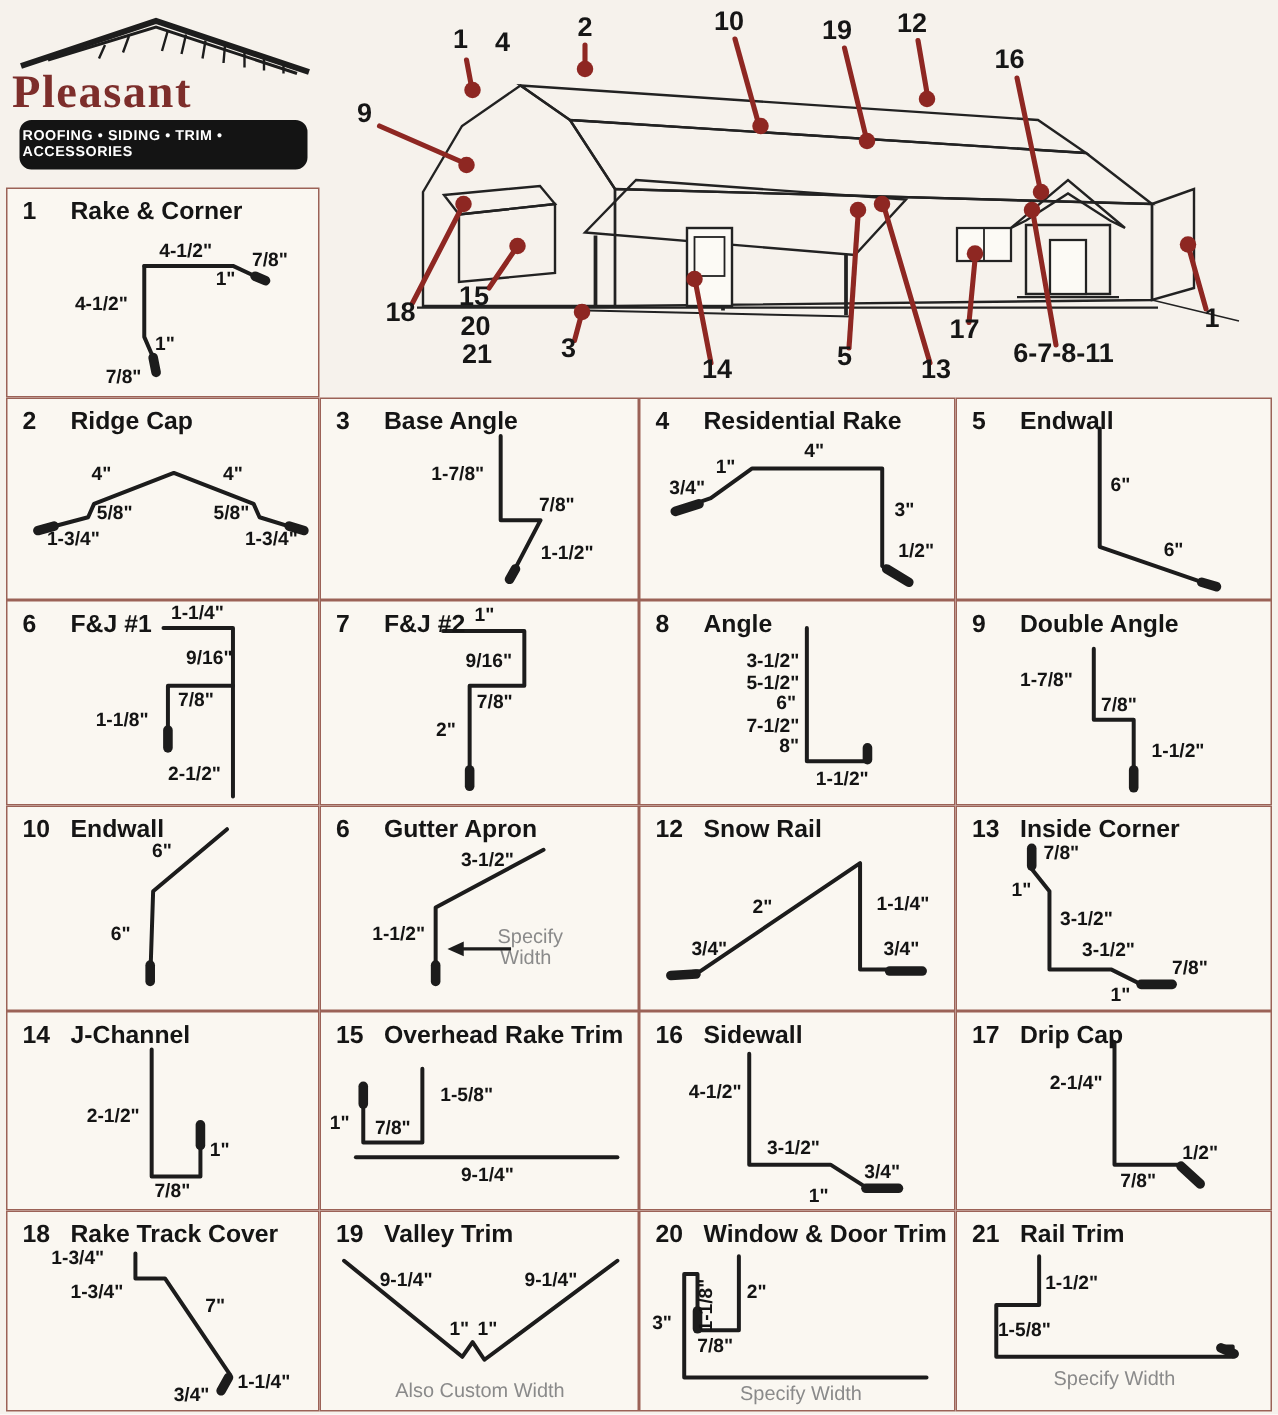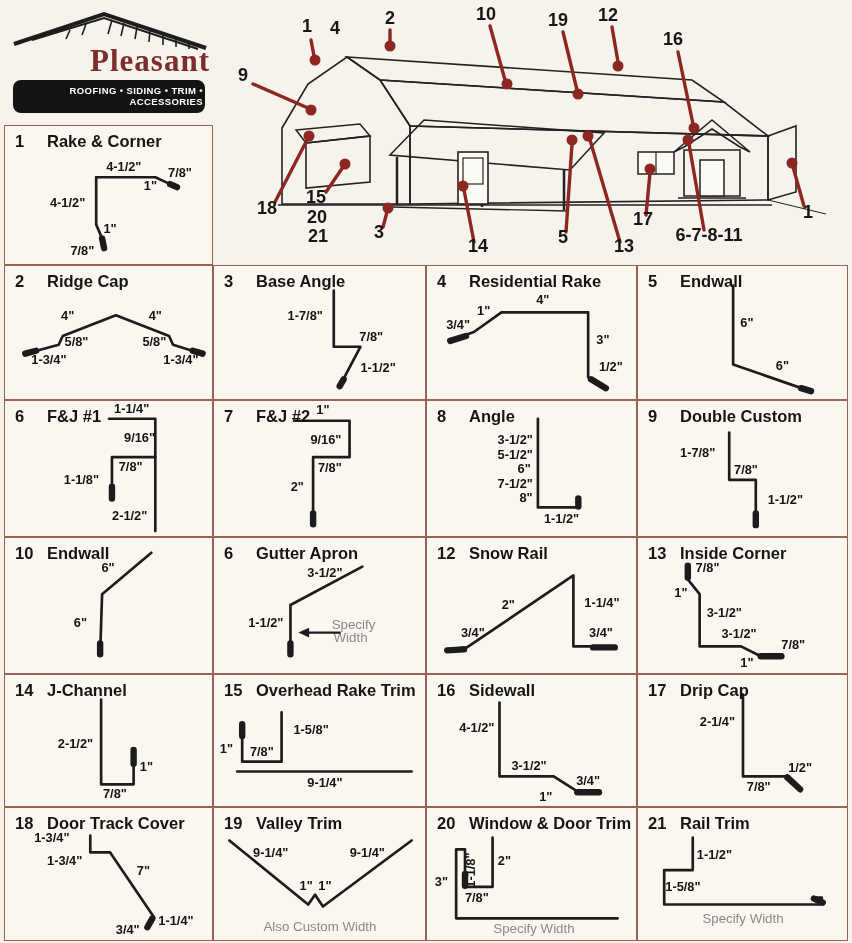--- a/index.html
+++ b/index.html
@@ -1,19 +1,19 @@
 <!DOCTYPE html>
 <html><head>
 <meta charset="utf-8">
 <style>
   html,body{margin:0;padding:0;background:#fff;}
   .page{position:relative;width:852px;height:943px;background:#f6f2ec;overflow:hidden;
         font-family:"Liberation Sans",sans-serif;}
   
-  .logo{position:absolute;left:8px;top:34px;width:202px;height:92px;text-align:right;}
+  .logo{position:absolute;left:8px;top:34px;width:202px;height:92px;text-align:left;}
   .logo-roof{position:absolute;left:0;top:-30px;width:202px;height:46px;}
   .logo-line1{position:relative;font-family:"Liberation Serif",serif;font-weight:bold;
               font-size:31px;color:#7d2e2b;line-height:30px;letter-spacing:1px;margin-top:12px;}
   .logo-line2{position:relative;font-family:"Liberation Serif",serif;font-weight:bold;
               font-size:41px;color:#7d2e2b;line-height:36px;letter-spacing:2px;}
   .logo-banner{position:relative;margin:4px auto 0;width:188px;background:#141414;color:#fff;
                border-radius:8px;font-size:9.5px;font-weight:bold;letter-spacing:.4px;
                padding:3px 0 4px;border:2px solid #141414;}
   
   .building{position:absolute;left:212px;top:0;width:640px;height:265px;}
@@ -281,21 +281,21 @@
       <div class="cell" style="left: 637px; top: 400px; width: 211px; height: 137px;">
         <svg viewBox="0 0 211 137" class="profile-svg">
           <path d="M92 32 L92 80 L119 80 L119 127" class="profile"></path>
           <path d="M119 114 L119 126" class="hem"></path>
           <text x="60" y="57" class="dim">1-7/8"</text>
           <text x="109" y="74" class="dim">7/8"</text>
           <text x="149" y="105" class="dim">1-1/2"</text>
         </svg>
         <div class="cell-h">
           <span class="cnum">9</span>
-          <span>Double Custom</span>
+          <span>Double Angle</span>
         </div>
       </div>
       <div class="cell" style="left: 4px; top: 537px; width: 209px; height: 137px;">
         <svg viewBox="0 0 209 137" class="profile-svg">
           <path d="M148 15 L98 57 L96 118" class="profile"></path>
           <path d="M96 107 L96 118" class="hem"></path>
           <text x="104" y="34" class="dim">6"</text>
           <text x="76" y="90" class="dim">6"</text>
         </svg>
         <div class="cell-h">
@@ -411,21 +411,21 @@
           <path d="M86 28 L86 45 L106 45 L150 110 L144 121" class="profile"></path>
           <path d="M149 112 L144 121" class="hem"></path>
           <text x="47" y="35" class="dim">1-3/4"</text>
           <text x="60" y="58" class="dim">1-3/4"</text>
           <text x="140" y="68" class="dim">7"</text>
           <text x="124" y="128" class="dim">3/4"</text>
           <text x="173" y="119" class="dim">1-1/4"</text>
         </svg>
         <div class="cell-h">
           <span class="cnum">18</span>
-          <span>Door Track Cover</span>
+          <span>Rake Track Cover</span>
         </div>
       </div>
       <div class="cell" style="left: 213px; top: 807px; width: 213px; height: 134px;">
         <svg viewBox="0 0 213 134" class="profile-svg">
           <path d="M15 33 L95 98 L102 88 L110 100 L200 33" class="profile"></path>
           <text x="57" y="50" class="dim">9-1/4"</text>
           <text x="155" y="50" class="dim">9-1/4"</text>
           <text x="93" y="83" class="dim">1"</text>
           <text x="112" y="83" class="dim">1"</text>
           <text x="107" y="125" class="note">Also Custom Width</text>

